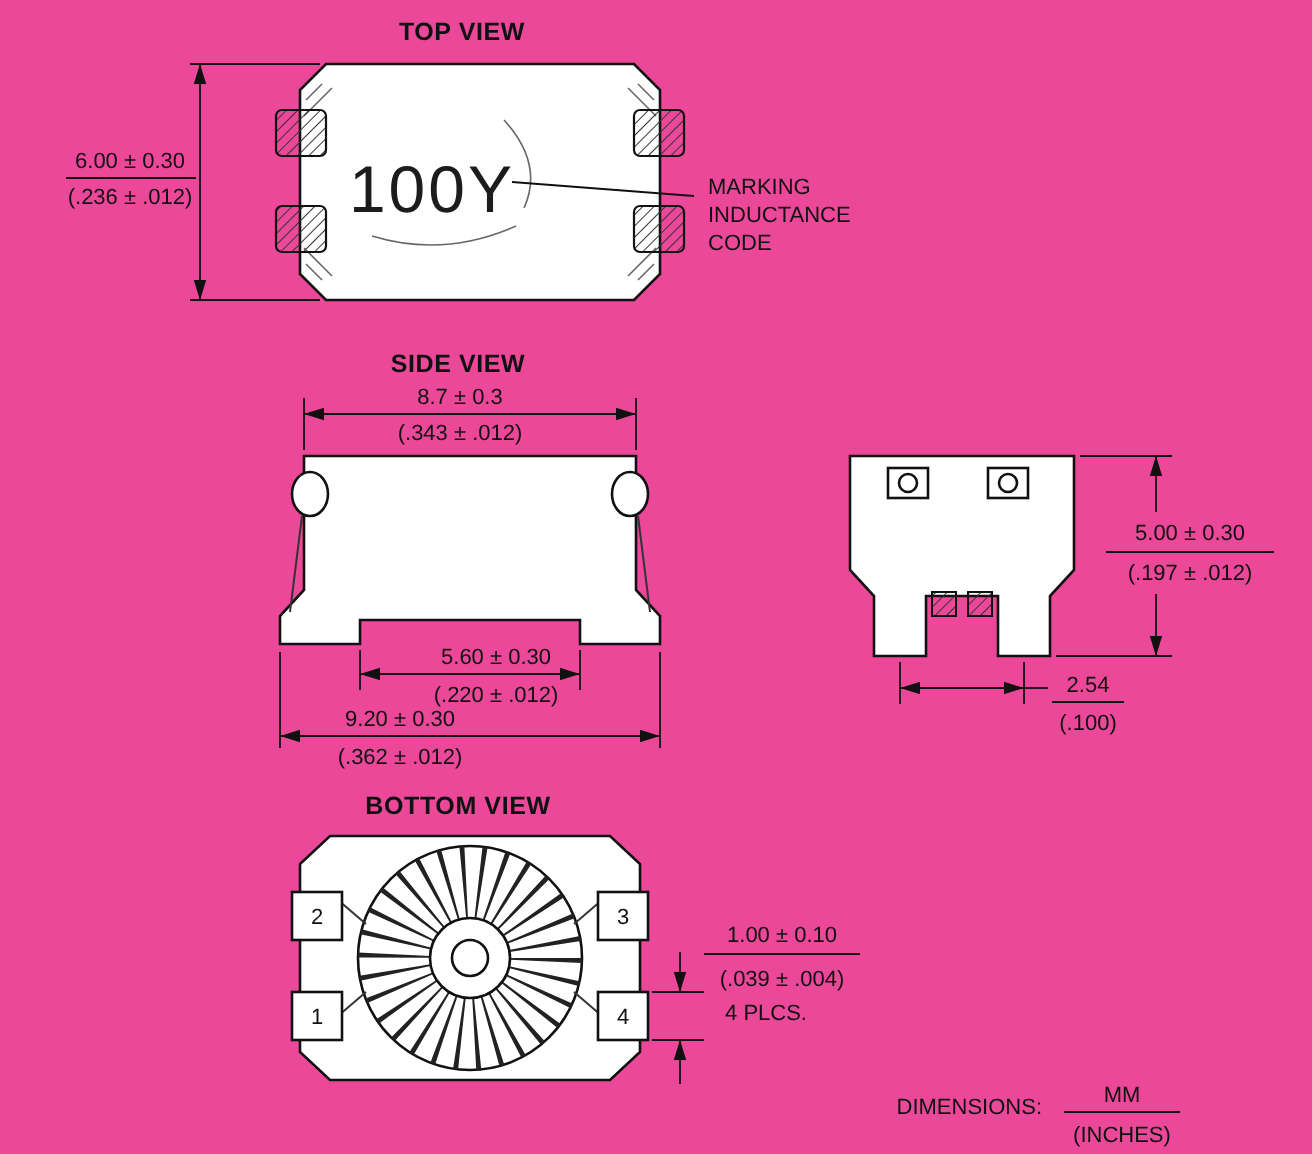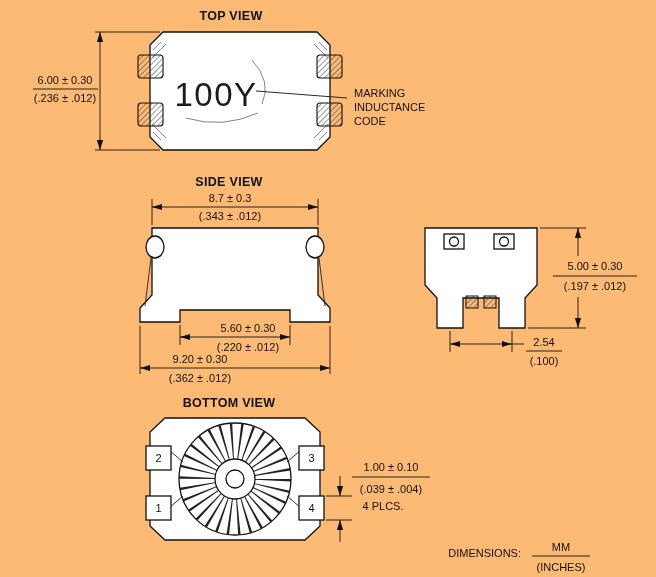--- a/index.html
+++ b/index.html
@@ -1,16 +1,16 @@
 <!DOCTYPE html>
 <html><head>
 <meta charset="utf-8">
 <style>
   html,body{margin:0;padding:0;background:#ffffff;}
-  .canvas{position:relative;width:656px;height:577px;background:#fdba74;overflow:hidden;
+  .canvas{position:relative;width:656px;height:577px;background:#ec4899;overflow:hidden;
           font-family:"Liberation Sans", sans-serif;}
   svg{display:block;}
   svg text{fill:#111;font-family:"Liberation Sans", sans-serif;}
   .t11{font-size:11px;}
   .vtitle{font-size:12.5px;font-weight:bold;letter-spacing:.3px;}
   .mark{font-size:33px;letter-spacing:1.5px;fill:#1c1c1c;}
   .outline{fill:#ffffff;stroke:#111;stroke-width:1.3;}
   .thin{stroke:#111;stroke-width:0.9;fill:none;}
   .deco{stroke:#666;stroke-width:0.8;fill:none;}
   .wire{stroke:#333;stroke-width:1;fill:none;}

